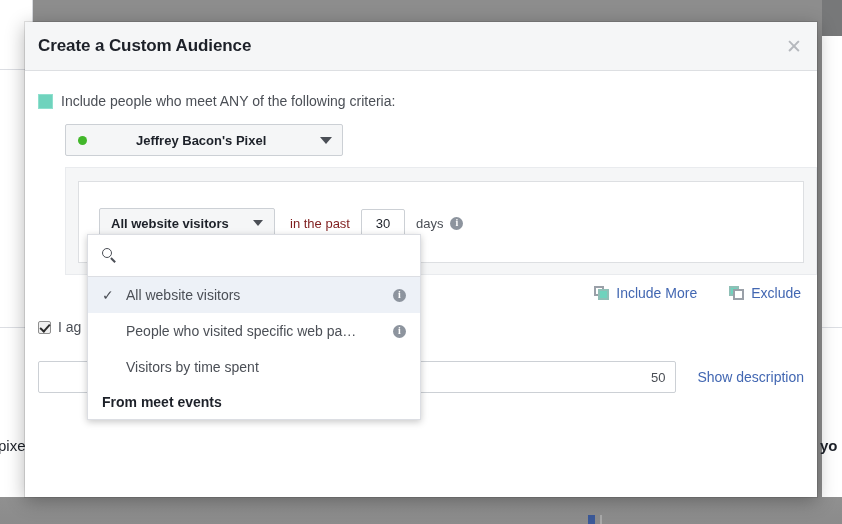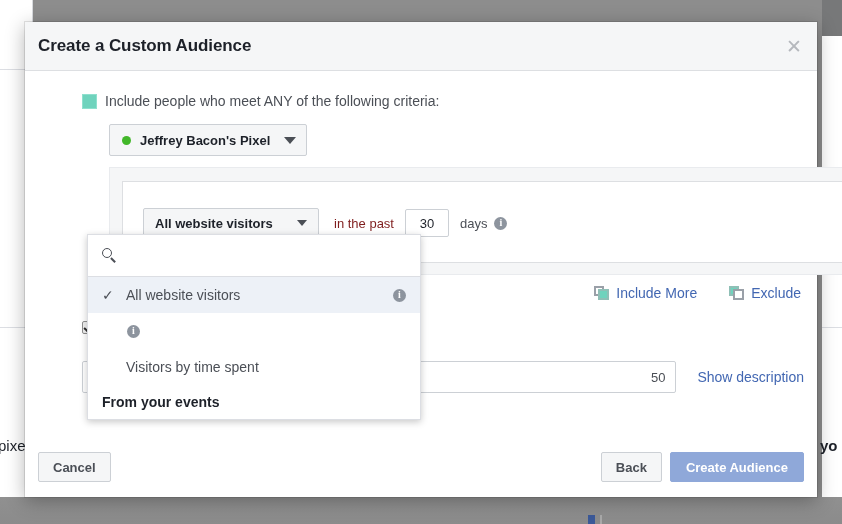--- a/index.html
+++ b/index.html
@@ -60,38 +60,38 @@
   .modal-title{
     margin-left:13px;font-size:17px;font-weight:bold;color:#1d2129;letter-spacing:-0.1px;
   }
   .modal-close{
     position:absolute;right:12px;top:13px;width:22px;height:22px;
     display:flex;align-items:center;justify-content:center;
     color:#b5b8bd;font-size:19px;line-height:1;cursor:pointer;
     font-family:"Liberation Sans", sans-serif;
   }
 
-  .modal-body{position:relative;padding:0 13px;margin-left:44px;}
+  .modal-body{position:relative;padding:0 13px;}
 
   
   .criteria-row{display:flex;align-items:center;margin-top:22px;}
   .criteria-box{
     width:15px;height:15px;background:#6fd3bd;border:1px solid #8fe0ce;
     box-sizing:border-box;flex:none;
   }
   .criteria-label{
     margin-left:8px;font-size:14px;color:#4b4f56;
   }
 
   
   .pixel-select{
     margin-top:15px;margin-left:27px;
     display:inline-flex;align-items:center;height:32px;
     background:#f5f6f7;border:1px solid #ccd0d5;border-radius:2px;
-    padding:0 10px 0 12px;box-sizing:border-box;cursor:pointer;
+    padding:0 10px 0 12px;box-sizing:border-box;cursor:pointer;gap:40px;
   }
   .pixel-dot{width:9px;height:9px;border-radius:50%;background:#42b72a;flex:none;}
   .pixel-name{margin-left:9px;font-size:13px;font-weight:bold;color:#1d2129;white-space:nowrap;}
   .caret{
     margin-left:14px;width:0;height:0;
     border-left:6px solid transparent;border-right:6px solid transparent;
     border-top:7px solid #4b4f56;flex:none;
   }
 
   
@@ -306,46 +306,40 @@
       <span class="agree-text">I ag</span>
     </div>
 
     <div class="name-row">
       <input class="name-input" value="50" style="">
       <span class="show-desc">Show description</span>
     </div>
 
   </div>
 
-  <div class="modal-footer">
-    <div class="btn btn-default">Cancel</div>
-    <div class="footer-right">
-      <div class="btn btn-default">Back</div>
-      <div class="btn btn-primary">Create Audience</div>
-    </div>
-  </div>
 </div>
 
 <div class="dropdown">
   <div class="dd-search">
     <span class="dd-search-icon">
       <span class="glass"></span>
         <span class="handle"></span>
     </span>
     <input class="dd-search-input" placeholder="" style="">
   </div>
   <ul class="dd-list">
     <li class="dd-item selected">
       <span class="dd-check">✓</span>
       <span class="dd-label">All website visitors</span>
       <span class="info-icon">i</span>
     </li>
     <li class="dd-item">
       <span class="dd-check"></span>
+      <span class="dd-label">People who visited specific web pa…</span>
       <span class="info-icon">i</span>
     </li>
     <li class="dd-item">
       <span class="dd-check"></span>
       <span class="dd-label">Visitors by time spent</span>
     </li>
   </ul>
-  <div class="dd-group">From your events</div>
+  <div class="dd-group">From meet events</div>
 </div>
 
 </body></html>

